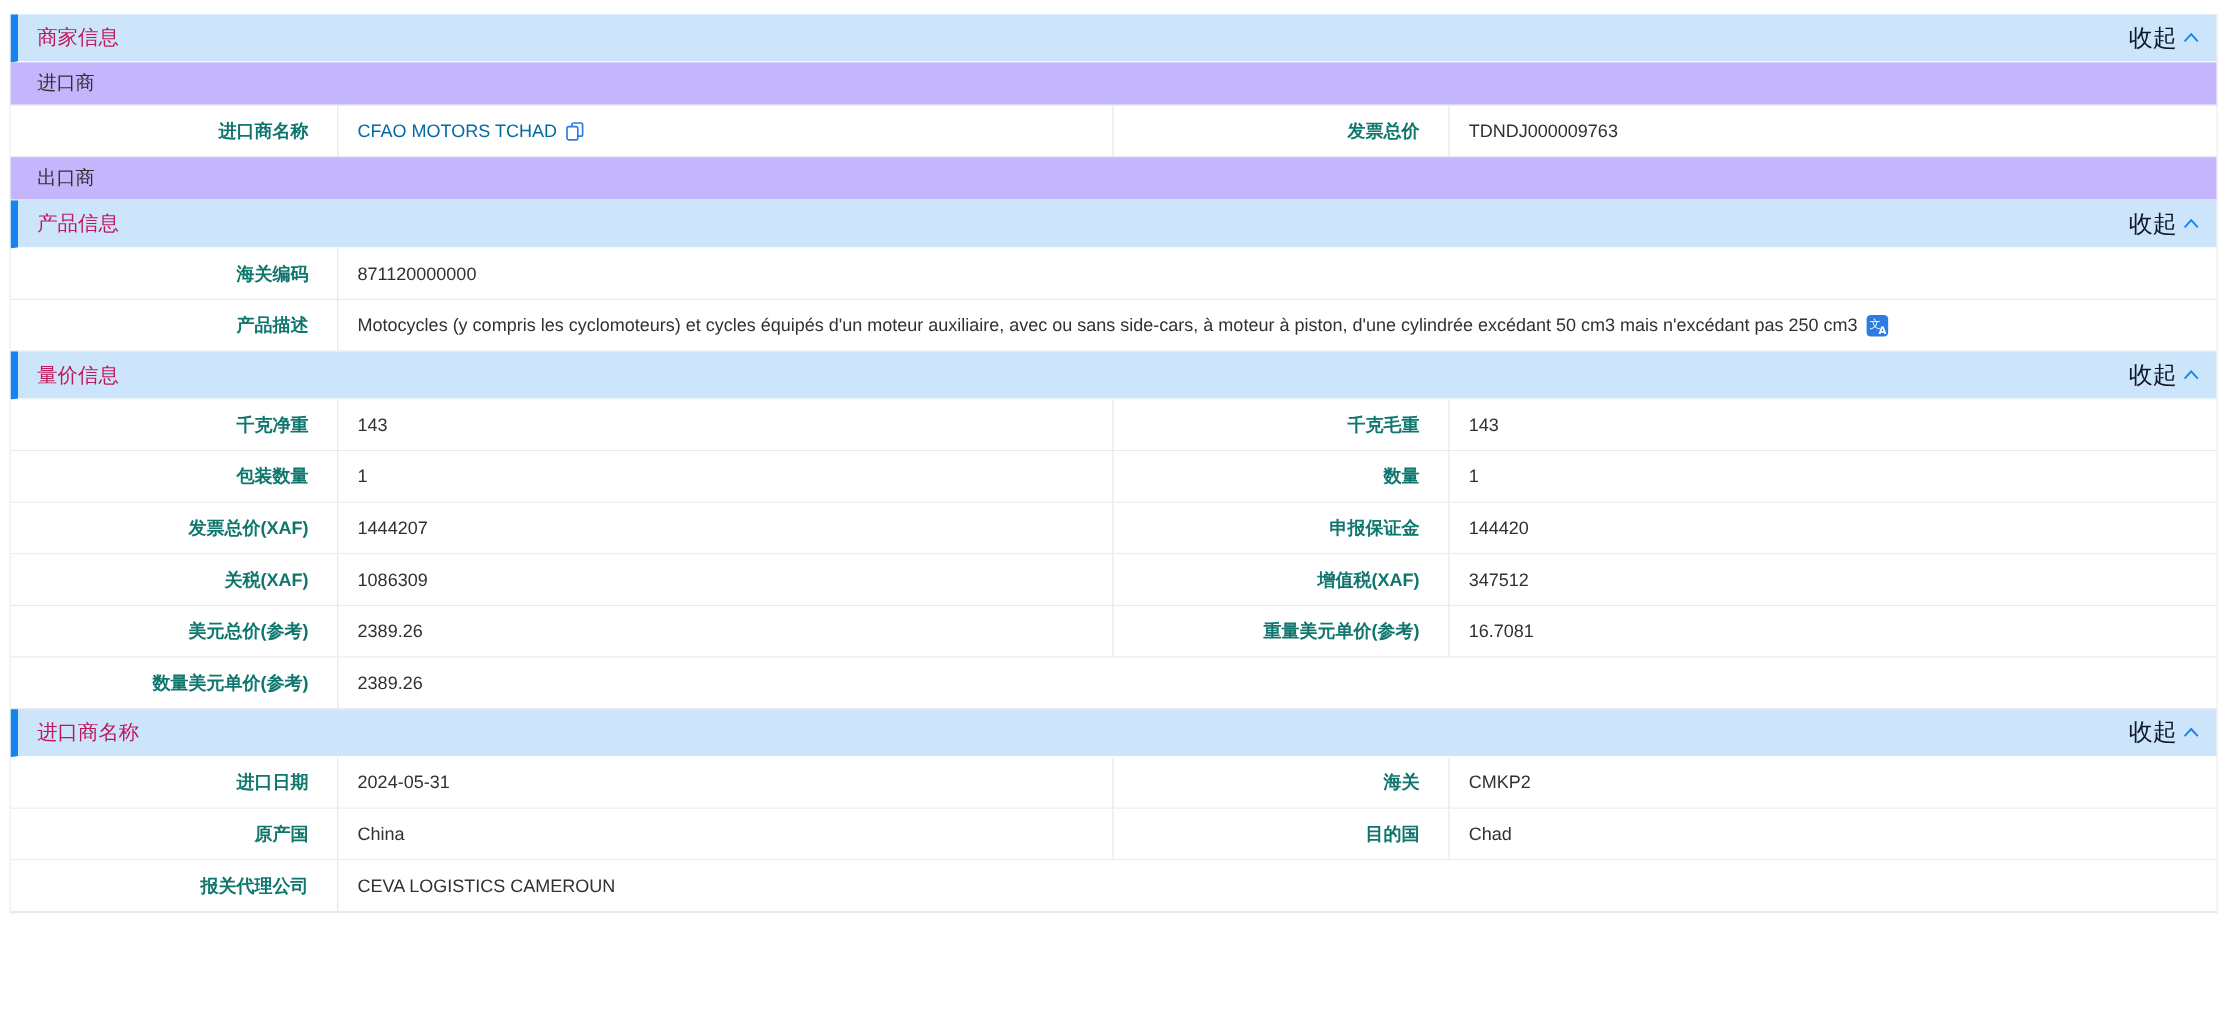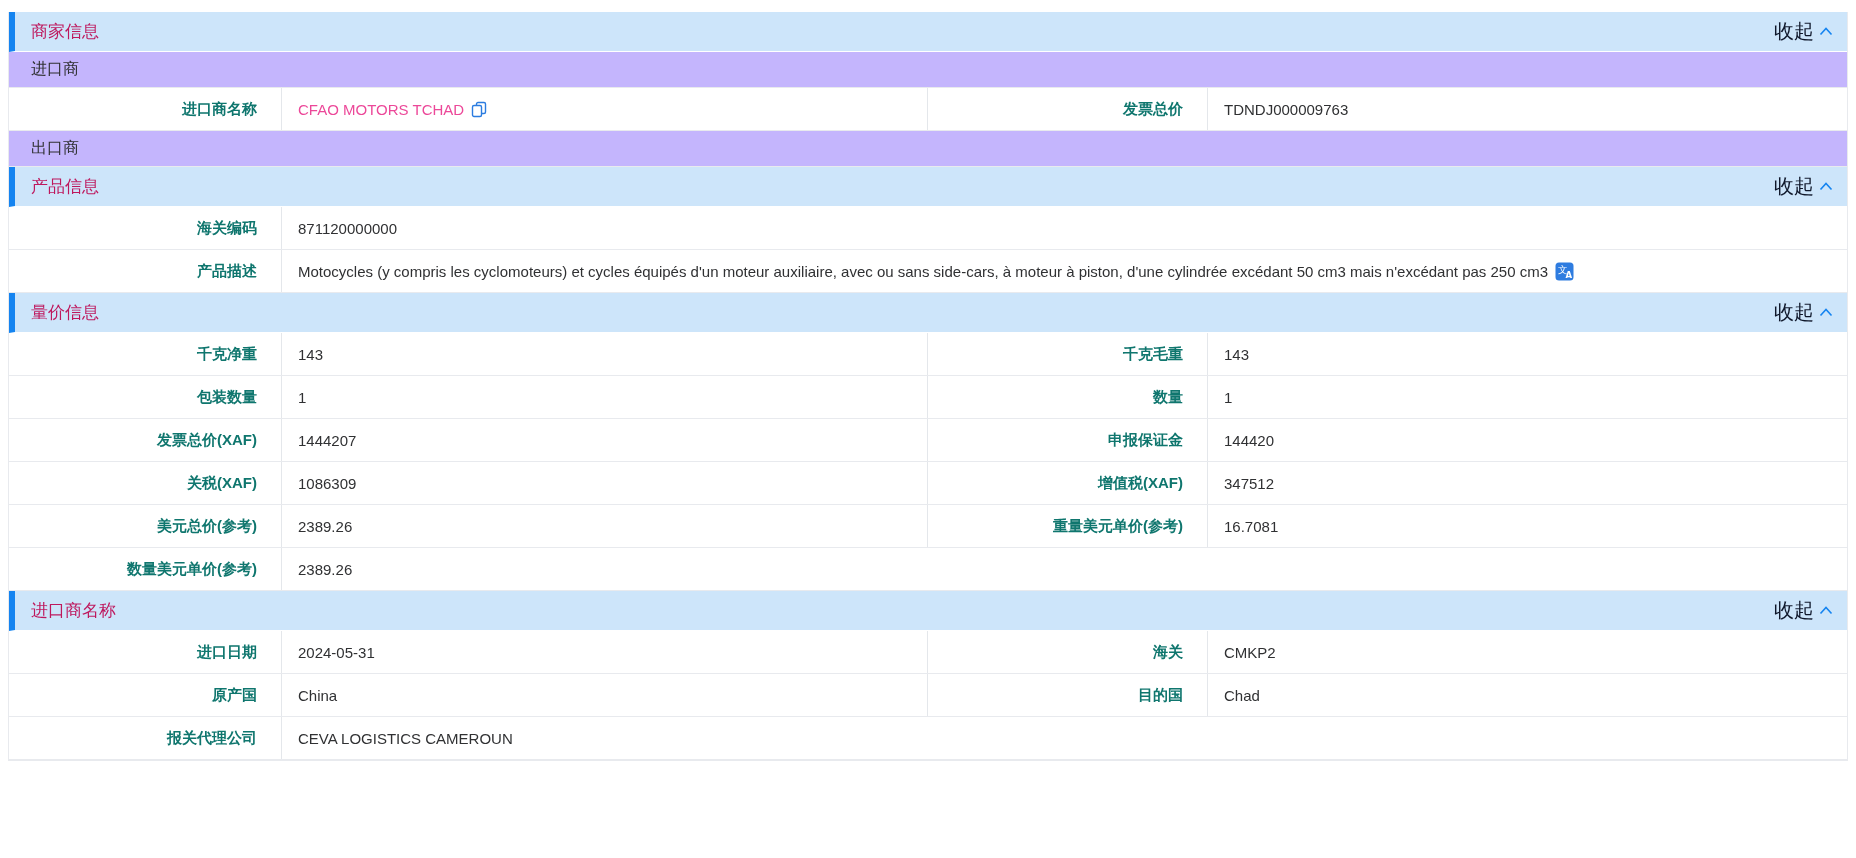--- a/index.html
+++ b/index.html
@@ -32,21 +32,21 @@
   .row{ display:grid; height:43px; border-bottom:1px solid #e8eaee; background:#fff; }
   .row.two-col{ grid-template-columns:273px 646px 280px 1fr; }
   .row.one-col{ grid-template-columns:273px 1fr; }
   .cell{ display:flex; align-items:center; overflow:hidden; }
   .cell.label{
     justify-content:flex-end; text-align:right; font-weight:bold; color:#0f766e;
     padding-right:24px; border-right:1px solid #e4e7eb;
   }
   .cell.label.l2{ border-left:1px solid #e4e7eb; margin-left:-1px; }
   .cell.value{ padding-left:16px; color:#303133; white-space:nowrap; }
-  .link{ color:#ec4899; text-decoration:none; cursor:pointer; }
+  .link{ color:#0369a1; text-decoration:none; cursor:pointer; }
   .icon-btn{ display:inline-flex; margin-left:7px; cursor:pointer; background:none; border:none; padding:0; }
   .icon-btn svg{ display:block; }
 </style>
 </head>
 <body>
 
 <div class="page">
 
   <section>
     <div class="sec-head">

